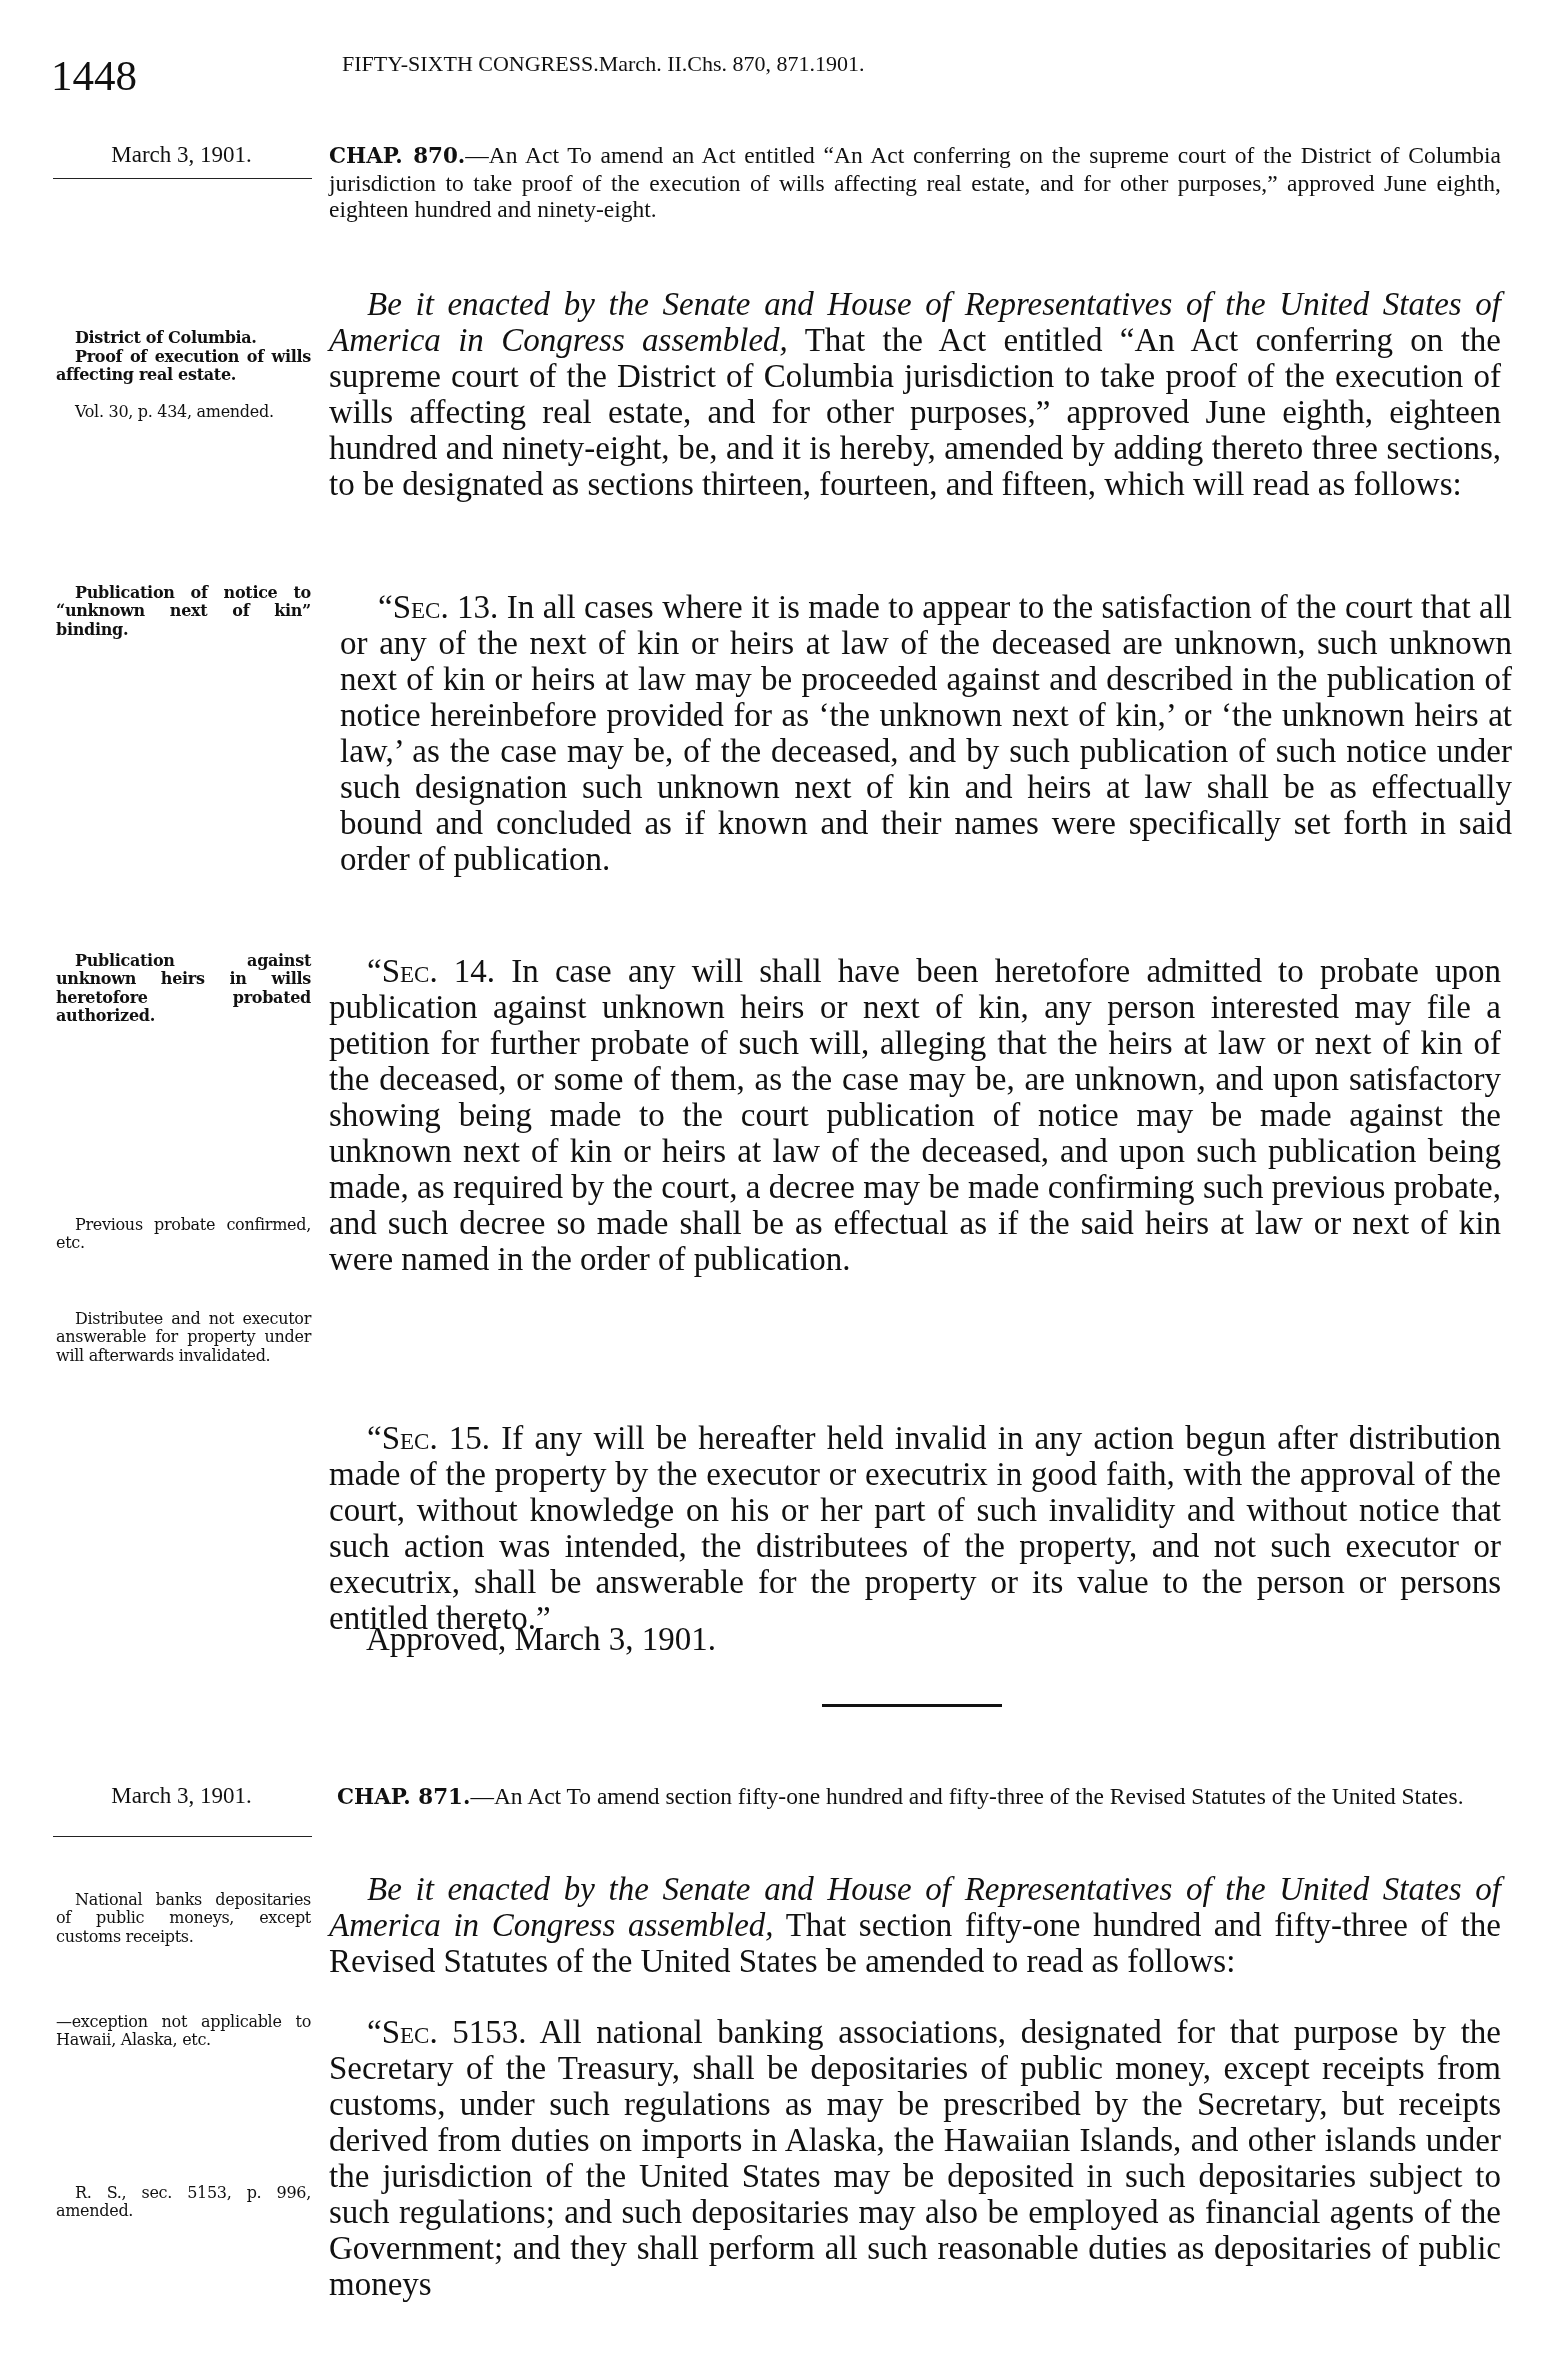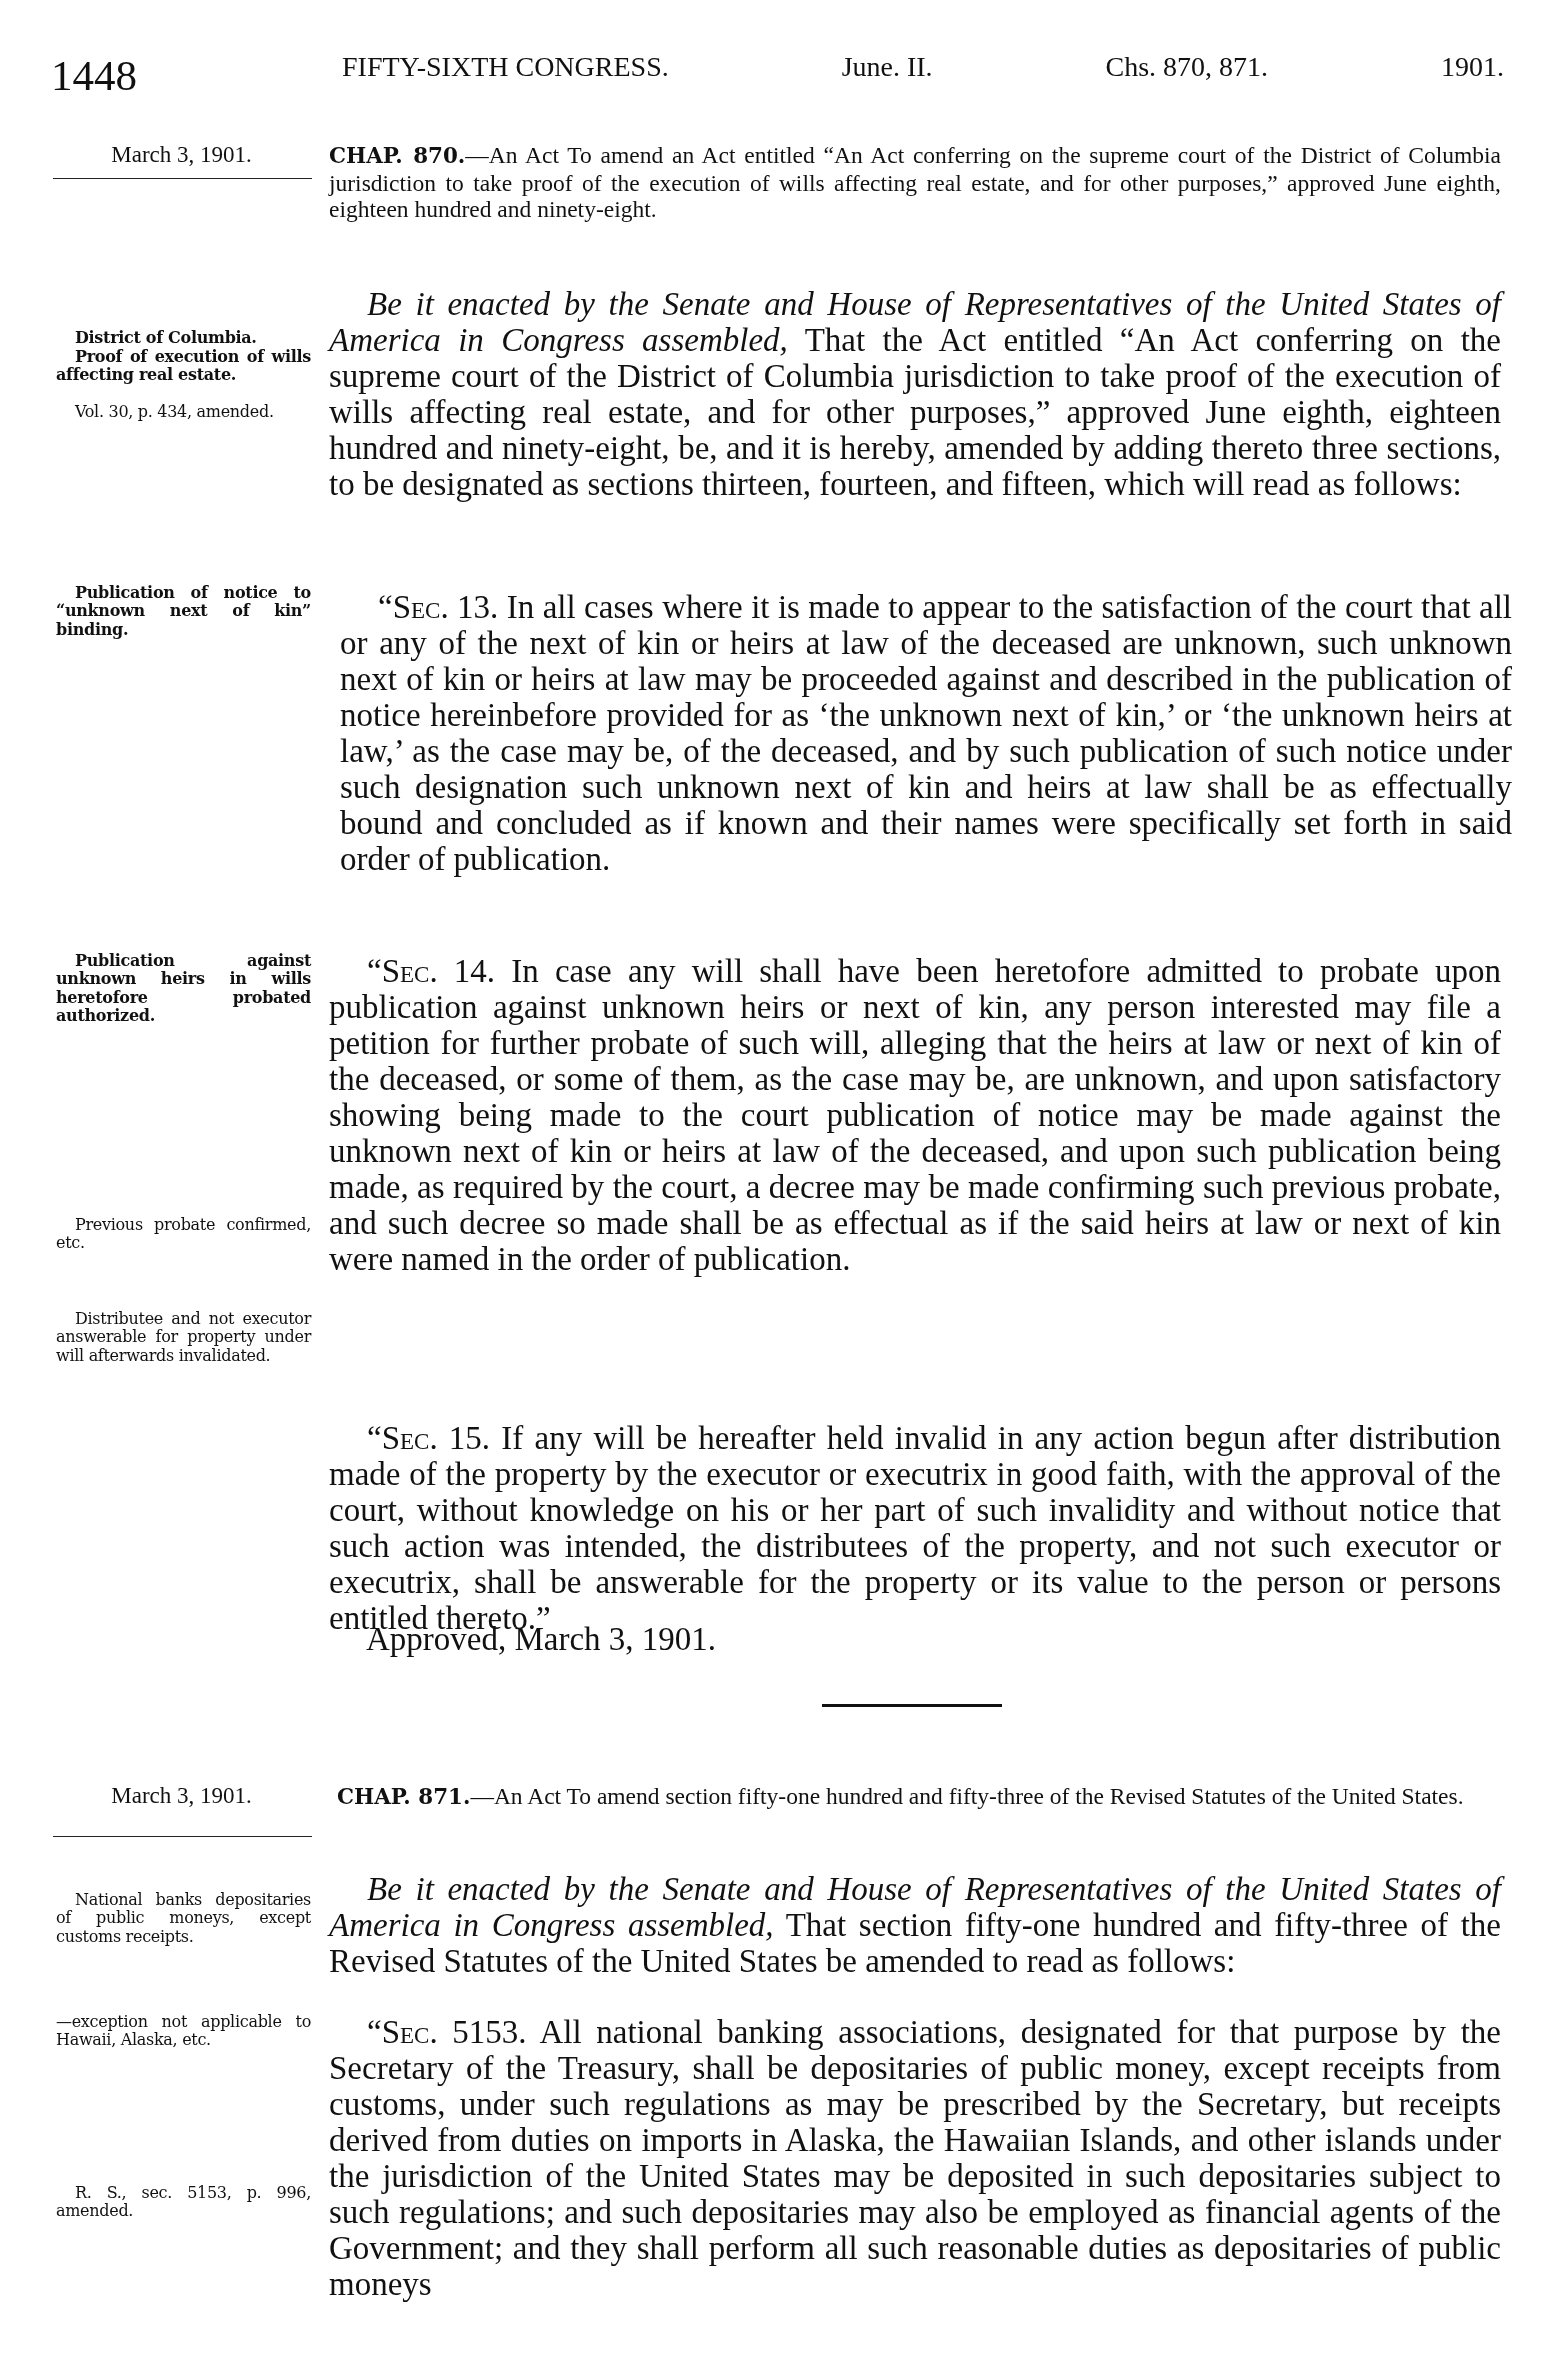--- a/index.html
+++ b/index.html
@@ -1,21 +1,21 @@
 <!DOCTYPE html>
 <html style="font-size:13.7px"><head>
 <meta charset="utf-8">
 <style>
   html, body { margin: 0; padding: 0; background: #ffffff; }
   body { width: 1556px; height: 2377px; position: relative; overflow: hidden;
          font-family: "DejaVu Serif", "Liberation Serif", serif; color: #111111; }
   .abs { position: absolute; }
   .pagenum { left: 51px; top: 51px; font-size: 43px; font-family: "Liberation Serif", serif; }
-  .runhead { left: 342px; top: 51px; width: 1162px; font-size: 28px; font-family: "Liberation Serif", serif;
-             display: flex; justify-content: space-between; }
+  .runhead { left: 342px; top: 51px; width: 1162px; font-size: 22px; font-family: "Liberation Serif", serif;
+             display: flex; }
   .margin-date { left: 51px; width: 261px; text-align: center; font-size: 23px; font-family: "Liberation Serif", serif; }
   .margin-rule { left: 53px; width: 259px; height: 0; border-top: 1.7px solid #222; }
   .chap-title { left: 329px; width: 1172px; font-size: 23.5px; line-height: 26.5px; text-align: justify;
                 font-family: "Liberation Serif", serif; }
   .chap-title .chap-label { font-weight: bold; font-family: "DejaVu Serif", serif; font-size: 21.4px; }
   .para { left: 329px; width: 1172px; font-size: 33px; line-height: 36px; text-align: justify;
           font-family: "Liberation Serif", serif; text-indent: 38px; }
   .para .it { font-style: italic; }
   .para .sc { font-variant: small-caps; }
   .approved { left: 366px; font-size: 33px; font-family: "Liberation Serif", serif; }
@@ -23,21 +23,21 @@
   .note { left: 56px; width: 255px; font-size: 16px; line-height: 18.4px; text-align: justify;
           text-indent: 19px; font-family: "DejaVu Serif", serif; font-weight: bold; letter-spacing: -0.3px; }
   .note.light { font-weight: normal; }
 </style>
 </head>
 <body>
 
 <div class="abs pagenum">1448</div>
 <div class="abs runhead">
   <span>FIFTY-SIXTH CONGRESS.</span>
-  <span>June. II.</span>
+  <span>March. II.</span>
   <span>Chs. 870, 871.</span>
   <span>1901.</span>
 </div>
 
 <div class="abs margin-date" style="top:142px;">March 3, 1901.</div>
 <div class="abs margin-rule" style="top:178px;"></div>
 
 <div class="abs chap-title" style="top:142px;">
   <span class="chap-label">CHAP. 870.</span><span>—An Act To amend an Act entitled “An Act conferring on the supreme court of the District of Columbia jurisdiction to take proof of the execution of wills affecting real estate, and for other purposes,” approved June eighth, eighteen hundred and ninety-eight.</span>
 </div>

